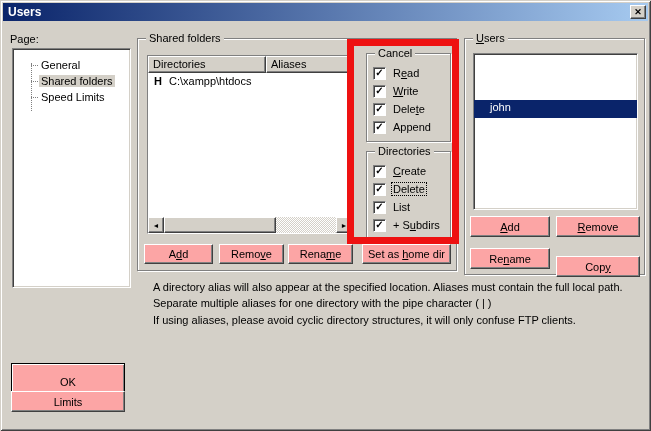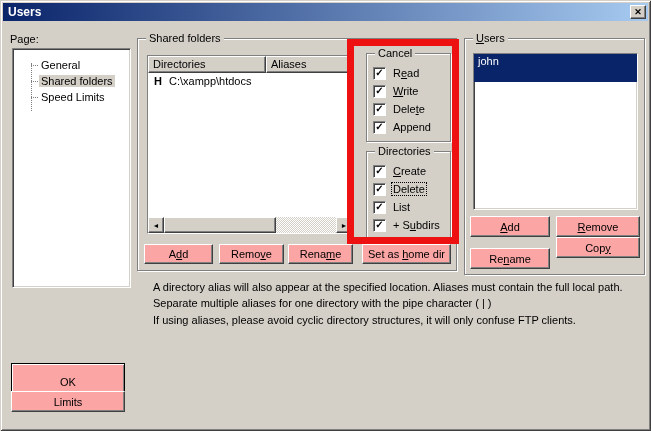--- a/index.html
+++ b/index.html
@@ -69,21 +69,21 @@
   .opt-row { display:flex; align-items:center; height:18px; flex:none; }
   .checkbox { width:13px; height:13px; flex:none; background:#fff; border:1px solid;
     border-color:#808080 #ffffff #ffffff #808080; box-shadow: inset 1px 1px 0 #404040;
     display:flex; align-items:center; justify-content:center;
     font-size:10px; font-weight:bold; line-height:1; }
   .opt-label { margin-left:6px; white-space:nowrap; padding:0 1px; }
   .opt-label.focused { outline:1px dotted #000; }
 
   .users-group { left:464px; top:38px; width:181px; height:237px; }
   .users-list { position:absolute; left:8px; top:14px; width:165px; height:157px; }
-  .user-item { height:28px; line-height:15px; padding-left:4px; }
+  .user-item { height:18px; line-height:15px; padding-left:16px;margin-top:46px; }
   .user-item.selected { background:#0a246a; color:#fff; }
 
   .help { position:absolute; left:153px; width:505px; line-height:16px; }
   .help.p1 { top:279px; }
   .help.p2 { top:312px; }
 
   .annotation { position:absolute; left:347px; top:39px; width:112px; height:205px;
     border:7px solid #ee1111; pointer-events:none; z-index:50; }
 
   u { text-decoration: underline; }
@@ -217,21 +217,21 @@
     </div>
     <div class="btn" style="left:5px; top:177px; width:80px; height:21px;">
         <span><u>A</u>dd</span>
       </div>
     <div class="btn" style="left:91px; top:177px; width:84px; height:21px;">
         <span><u>R</u>emove</span>
       </div>
     <div class="btn" style="left:5px; top:209px; width:80px; height:21px;">
         <span>Re<u>n</u>ame</span>
       </div>
-    <div class="btn" style="left:91px; top:198px; width:84px; height:21px;">
+    <div class="btn" style="left:91px; top:217px; width:84px; height:21px;">
         <span>Cop<u>y</u></span>
       </div>
   </div>
 
   <p class="help p1">A directory alias will also appear at the specified location. Aliases must contain the full local path. Separate multiple aliases for one directory with the pipe character ( | )</p>
   <p class="help p2">If using aliases, please avoid cyclic directory structures, it will only confuse FTP clients.</p>
 
   <div class="btn default-btn" style="left:11px; top:363px; width:114px; height:37px;">
       <span>OK</span>
     </div>

